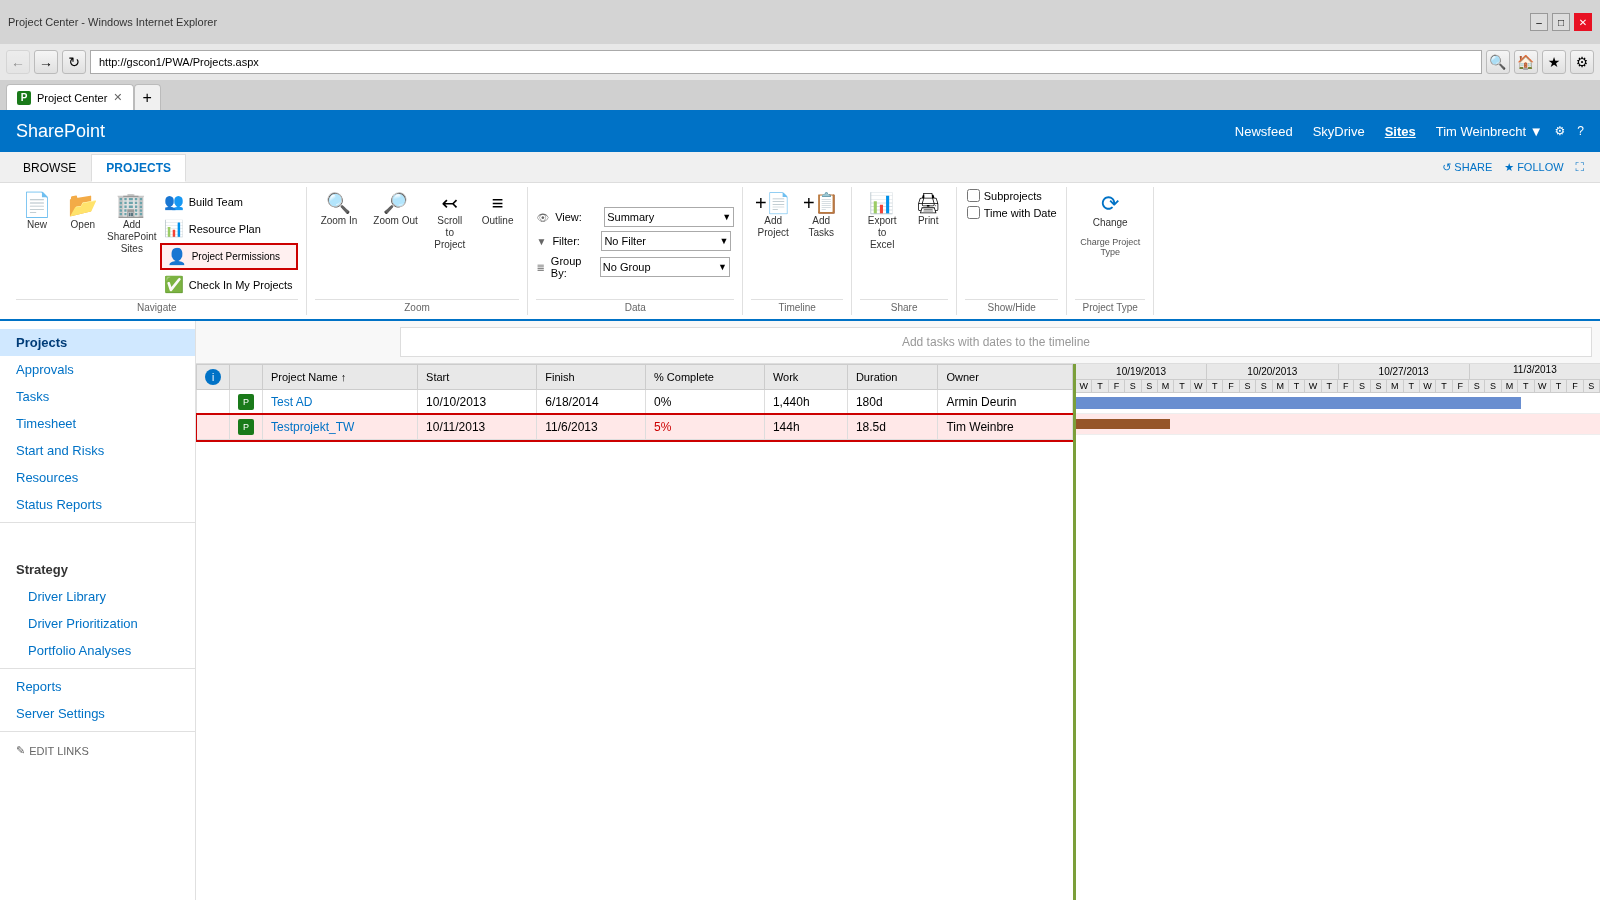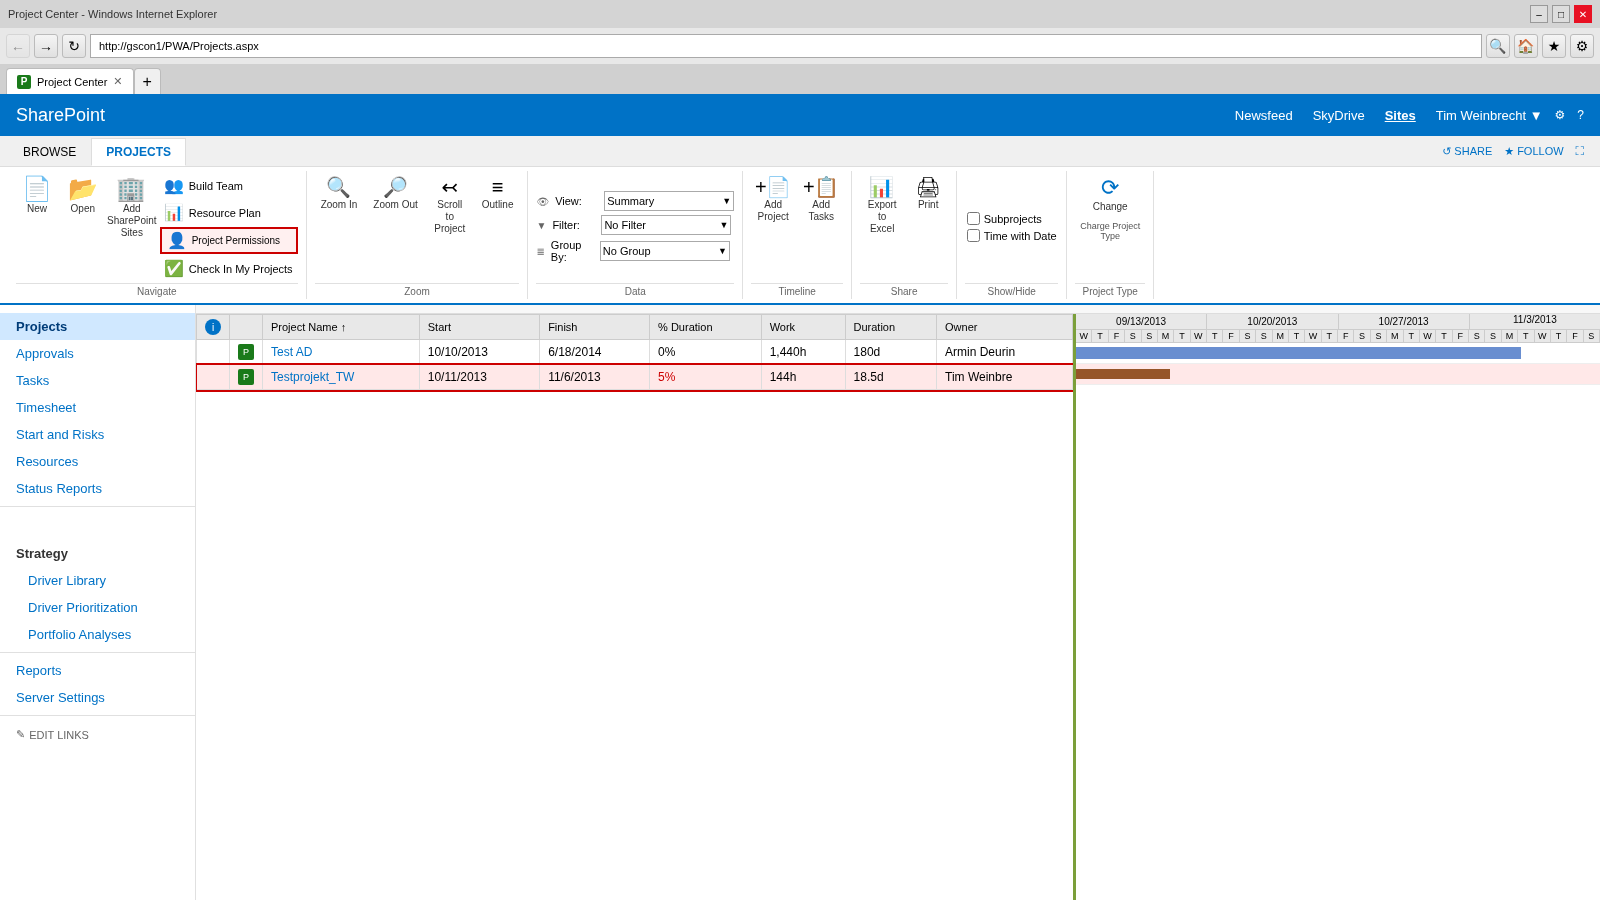--- a/index.html
+++ b/index.html
@@ -1,17 +1,17 @@
 <!DOCTYPE html>
 <html><head>
   <meta charset="utf-8">
   <style>
     * { margin: 0; padding: 0; box-sizing: border-box; }
     body { font-family: 'Segoe UI', Arial, sans-serif; font-size: 12px; background: #f0f0f0; width: 1600px; height: 900px; overflow: hidden; }
-    .browser-titlebar { background: #d4d4d4; height: 28px; display: flex; align-items: center; justify-content: flex-end; padding: 0 8px; gap: 4px; }
+    .browser-titlebar { background: #d4d4d4; height: 44px; display: flex; align-items: center; justify-content: flex-end; padding: 0 8px; gap: 4px; }
     .browser-btn { width: 18px; height: 18px; border: 1px solid #999; background: #ddd; cursor: pointer; display: flex; align-items: center; justify-content: center; font-size: 10px; }
     .browser-btn.close { background: #e81123; color: white; border-color: #e81123; }
     .browser-btn.max { background: #ddd; }
     .browser-btn.min { background: #ddd; }
     .browser-toolbar { height: 36px; display: flex; align-items: center; padding: 2px 6px; gap: 4px; background: #e8e8e8; }
     .browser-nav-btn { width: 24px; height: 24px; border: 1px solid #bbb; background: linear-gradient(to bottom, #f5f5f5, #e0e0e0); border-radius: 3px; cursor: pointer; display: flex; align-items: center; justify-content: center; font-size: 14px; }
     .browser-nav-btn.disabled { opacity: 0.4; }
     .address-bar { flex: 1; height: 24px; border: 1px solid #aaa; padding: 0 8px; font-size: 11px; background: white; }
     .browser-tab-bar { height: 30px; display: flex; align-items: flex-end; padding: 0 6px; background: #d0d0d0; }
     .browser-tab { height: 26px; padding: 0 10px; background: #f0f0f0; border: 1px solid #bbb; border-bottom: none; border-radius: 4px 4px 0 0; display: flex; align-items: center; gap: 6px; font-size: 11px; cursor: pointer; }
@@ -248,21 +248,21 @@
         </div>
         <div class="ribbon-btn">
           <div class="ribbon-btn-icon" style="font-size:20px;">🖨</div>
           <div class="ribbon-btn-label">Print</div>
         </div>
       </div>
       <div class="ribbon-group-label">Share</div>
     </div>
 
     <div class="ribbon-group" style="min-width:110px;">
-      <div class="ribbon-group-items" style="flex-direction:column; gap:4px; justify-content:center;">
+      <div class="ribbon-group-items" style="flex-direction:column; gap:4px; ">
         <label class="checkbox-item">
           <input type="checkbox" style="">
           <span>Subprojects</span>
         </label>
         <label class="checkbox-item">
           <input type="checkbox" style="">
           <span>Time with Date</span>
         </label>
       </div>
       <div class="ribbon-group-label">Show/Hide</div>
@@ -307,36 +307,40 @@
       <span>✎</span>
       <span>EDIT LINKS</span>
     </div>
   </div>
 
   <div class="content-area">
 
     <div style="background:#f8f8f8; border-bottom:1px solid #ddd; padding: 4px 0;">
 
 
+      <div style="display:flex; align-items:stretch; padding: 0 0;">
+        <div style="width:196px;"></div>
+        <div class="timeline-placeholder" style="flex:1; margin: 2px 8px;">Add tasks with dates to the timeline</div>
+      </div>
     </div>
 
     <div style="display:flex; flex:1; overflow:hidden;">
 
       <div style="width:880px; border-right:3px solid #7b9f3a; overflow:hidden; background:white;">
         <table class="project-table">
           <thead>
             <tr>
               <th style="width:20px;">
                 <span class="info-icon">i</span>
               </th>
               <th style="width:20px;"></th>
               <th>Project Name ↑</th>
               <th>Start</th>
               <th>Finish</th>
-              <th>% Duration</th>
+              <th>% Complete</th>
               <th>Work</th>
               <th>Duration</th>
               <th>Owner</th>
             </tr>
           </thead>
           <tbody>
 
             <tr class="row-normal">
               <td></td>
               <td><div class="project-icon">P</div></td>
@@ -360,21 +364,21 @@
               <td>18.5d</td>
               <td>Tim Weinbre</td>
             </tr>
           </tbody>
         </table>
       </div>
 
       <div style="flex:1; background:white; overflow:hidden; font-size:9px;">
 
         <div style="display:flex; border-bottom:1px solid #ccc; background:#e8e8e8;">
-          <div style="flex:1; text-align:center; border-right:1px solid #ccc; padding:2px 0; font-size:10px;">09/13/2013</div>
+          <div style="flex:1; text-align:center; border-right:1px solid #ccc; padding:2px 0; font-size:10px;">10/19/2013</div>
           <div style="flex:1; text-align:center; border-right:1px solid #ccc; padding:2px 0; font-size:10px;">10/20/2013</div>
           <div style="flex:1; text-align:center; border-right:1px solid #ccc; padding:2px 0; font-size:10px;">10/27/2013</div>
           <div style="flex:1; text-align:center; padding:0 0; font-size:10px;">11/3/2013</div>
         </div>
 
         <div id="gantt-days" style="display:flex; border-bottom:1px solid #ccc; background:#e8e8e8;">
         <div style="flex: 1 1 0%; text-align: center; border-right: 1px solid rgb(204, 204, 204); padding: 1px 0px; font-size: 9px; min-width: 14px;">W</div>
             <div style="flex: 1 1 0%; text-align: center; border-right: 1px solid rgb(204, 204, 204); padding: 1px 0px; font-size: 9px; min-width: 14px;">T</div>
             <div style="flex: 1 1 0%; text-align: center; border-right: 1px solid rgb(204, 204, 204); padding: 1px 0px; font-size: 9px; min-width: 14px;">F</div>
             <div style="flex: 1 1 0%; text-align: center; border-right: 1px solid rgb(204, 204, 204); padding: 1px 0px; font-size: 9px; min-width: 14px;">S</div>

